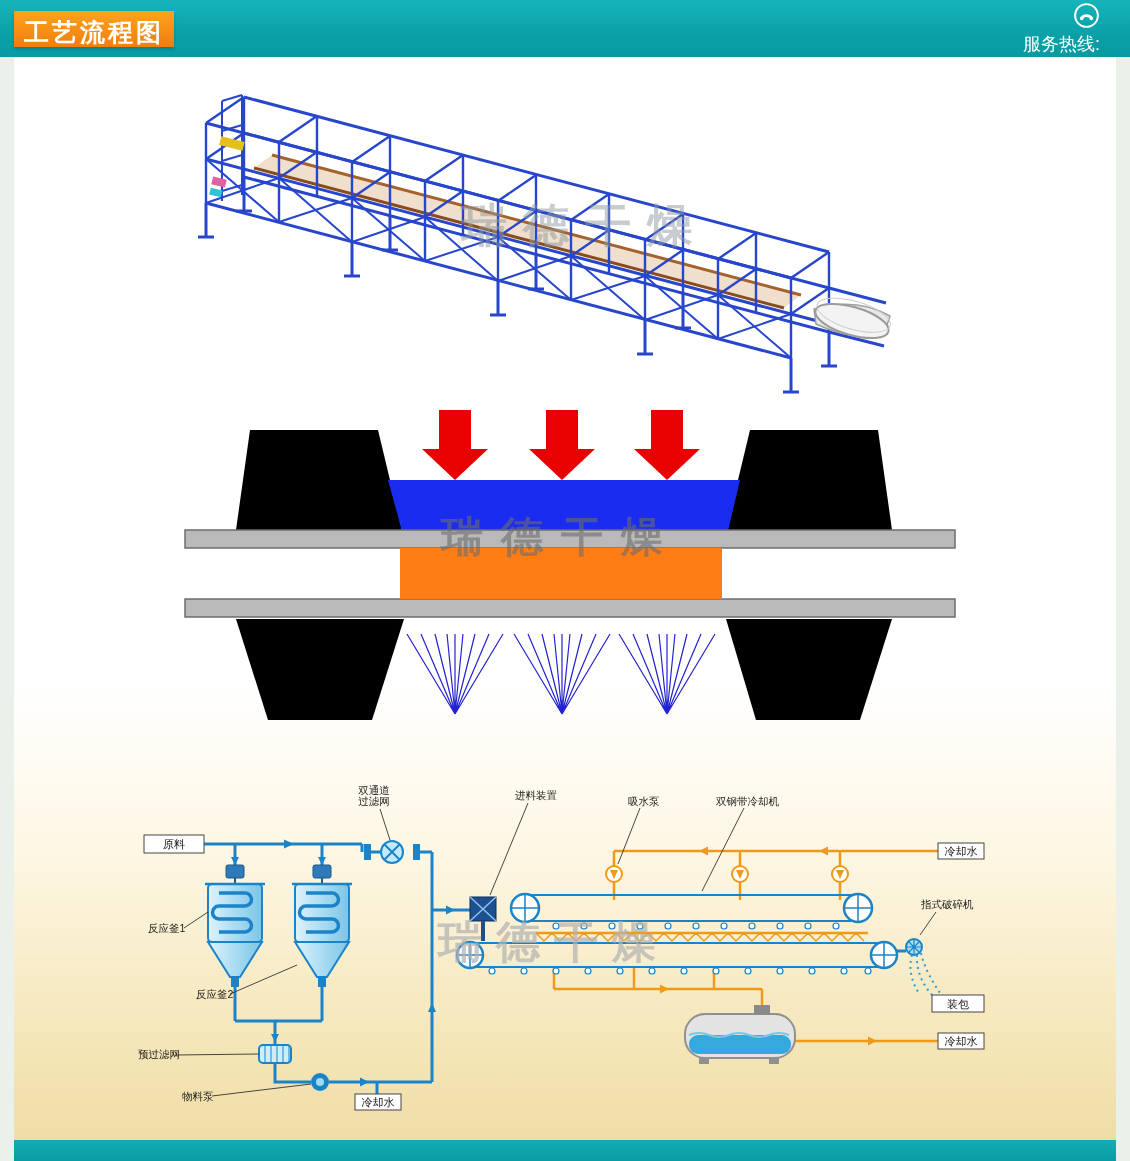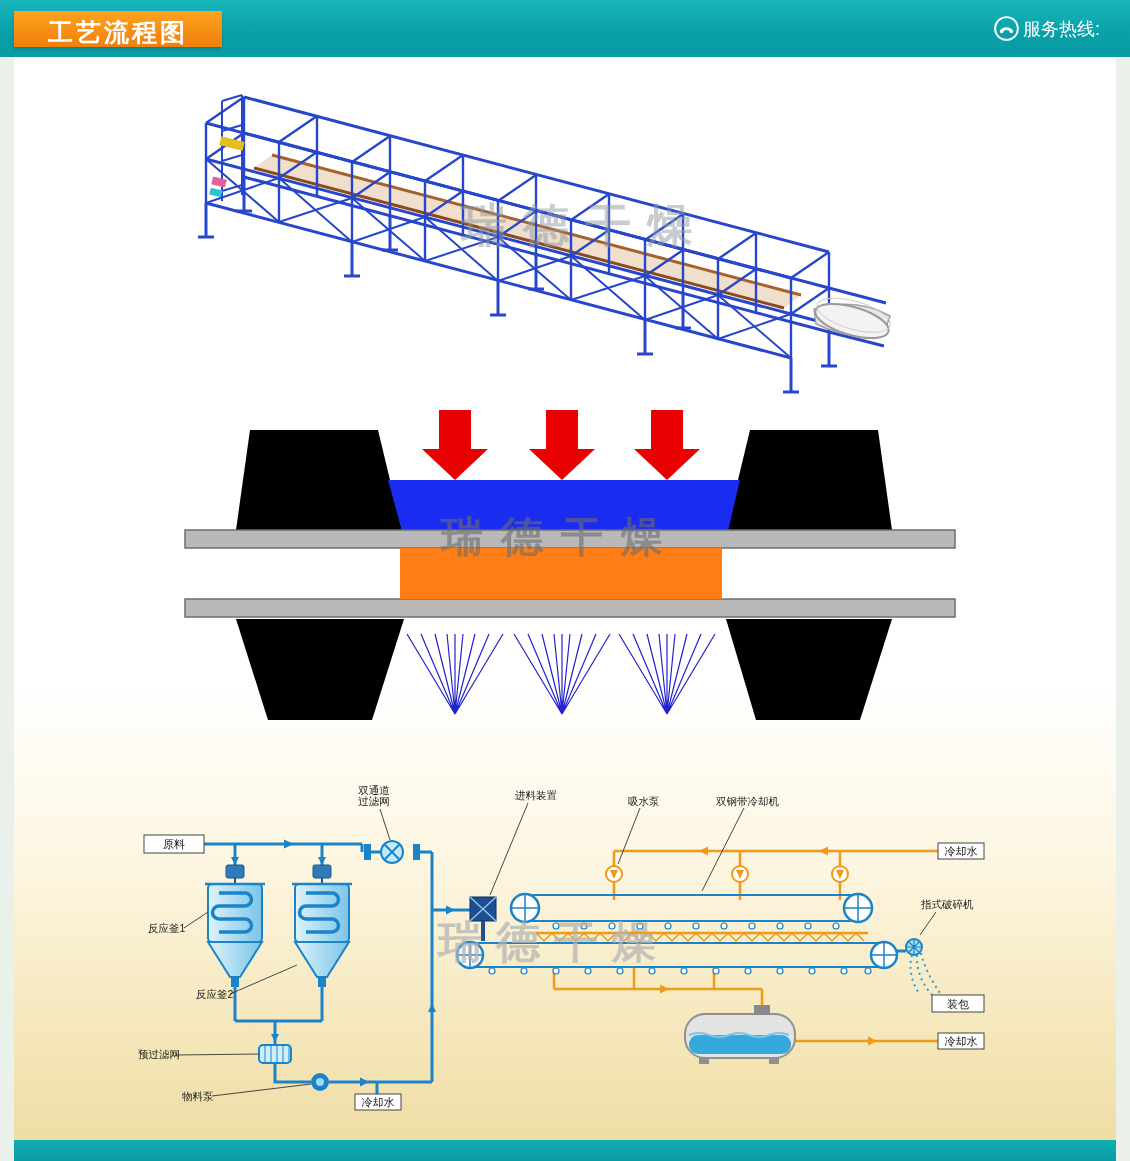--- a/index.html
+++ b/index.html
@@ -8,26 +8,26 @@
     background:#eaf0ea;
     font-family:"Liberation Sans","DejaVu Sans",sans-serif;
   }
   
   .topbar{
     position:absolute;left:0;top:0;width:1130px;height:57px;
     background:linear-gradient(180deg,#17b5bb 0%,#0aa0a8 60%,#089aa2 100%);
     display:flex;align-items:center;
   }
   .badge{
-    margin-left:14px;height:36px;line-height:43px;padding:0 34px;
+    margin-left:14px;height:36px;line-height:43px;padding:0 10px;
     background:linear-gradient(180deg,#ffa21f,#ef7f0c);
     color:#fff;font-size:25px;font-weight:bold;letter-spacing:3px;
     box-shadow:0 2px 3px rgba(0,0,0,.18);
   }
-  .hotline{margin-left:auto;margin-right:30px;display:flex;align-items:center;gap:3px;color:#fff;}
+  .hotline{margin-left:auto;margin-right:30px;display:flex;align-items:flex-end;gap:3px;color:#fff;flex-direction:column;}
   .hotline .label{font-size:18px;}
   .hotline .number{font-size:29px;font-weight:bold;letter-spacing:1px;}
   
   .card{
     position:absolute;left:14px;top:57px;width:1102px;height:1083px;
     background:linear-gradient(180deg,#ffffff 0%,#ffffff 58%,#fdf6e2 74%,#f4e5b6 92%,#efdda6 100%);
     overflow:hidden;
   }
   .fig{position:absolute;}
   #fig1{left:170px;top:26px;}

